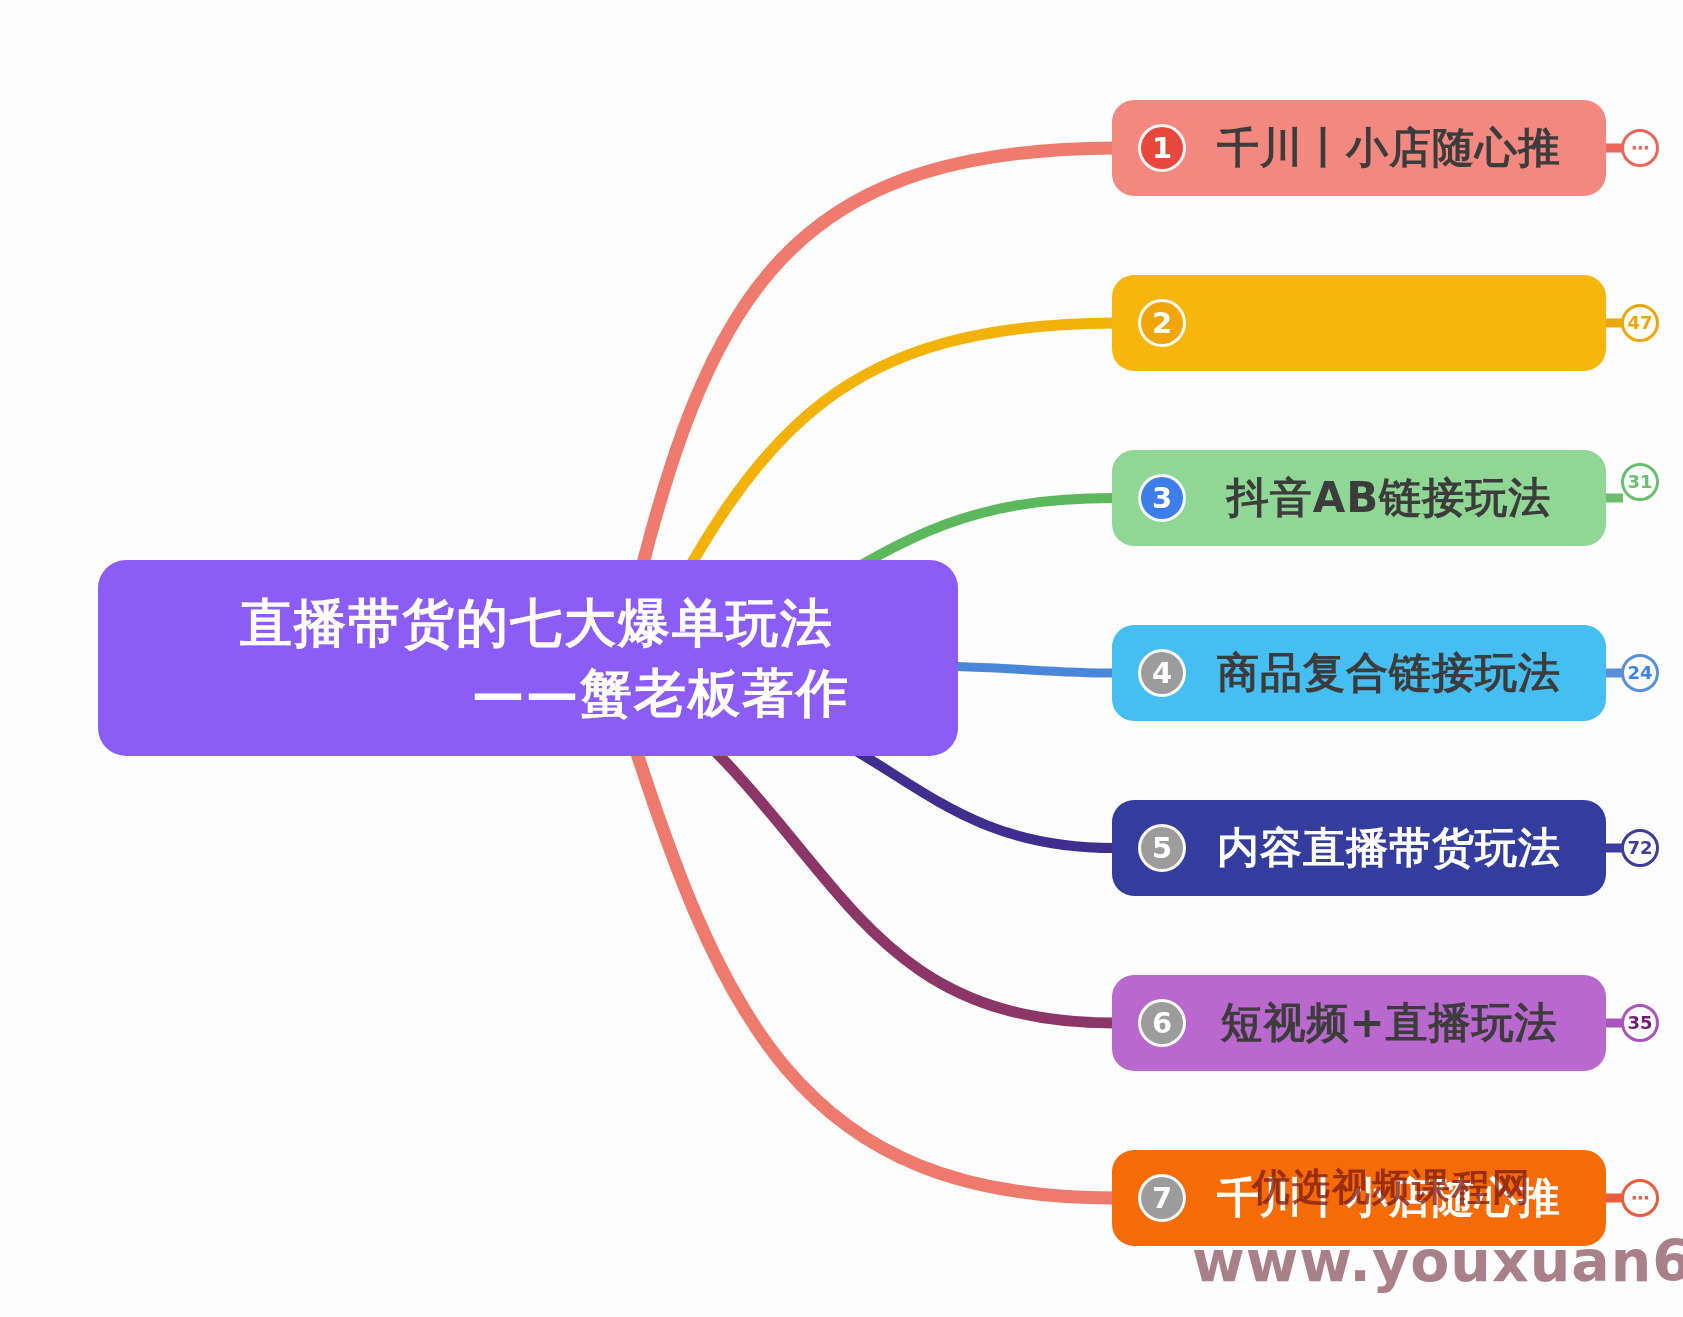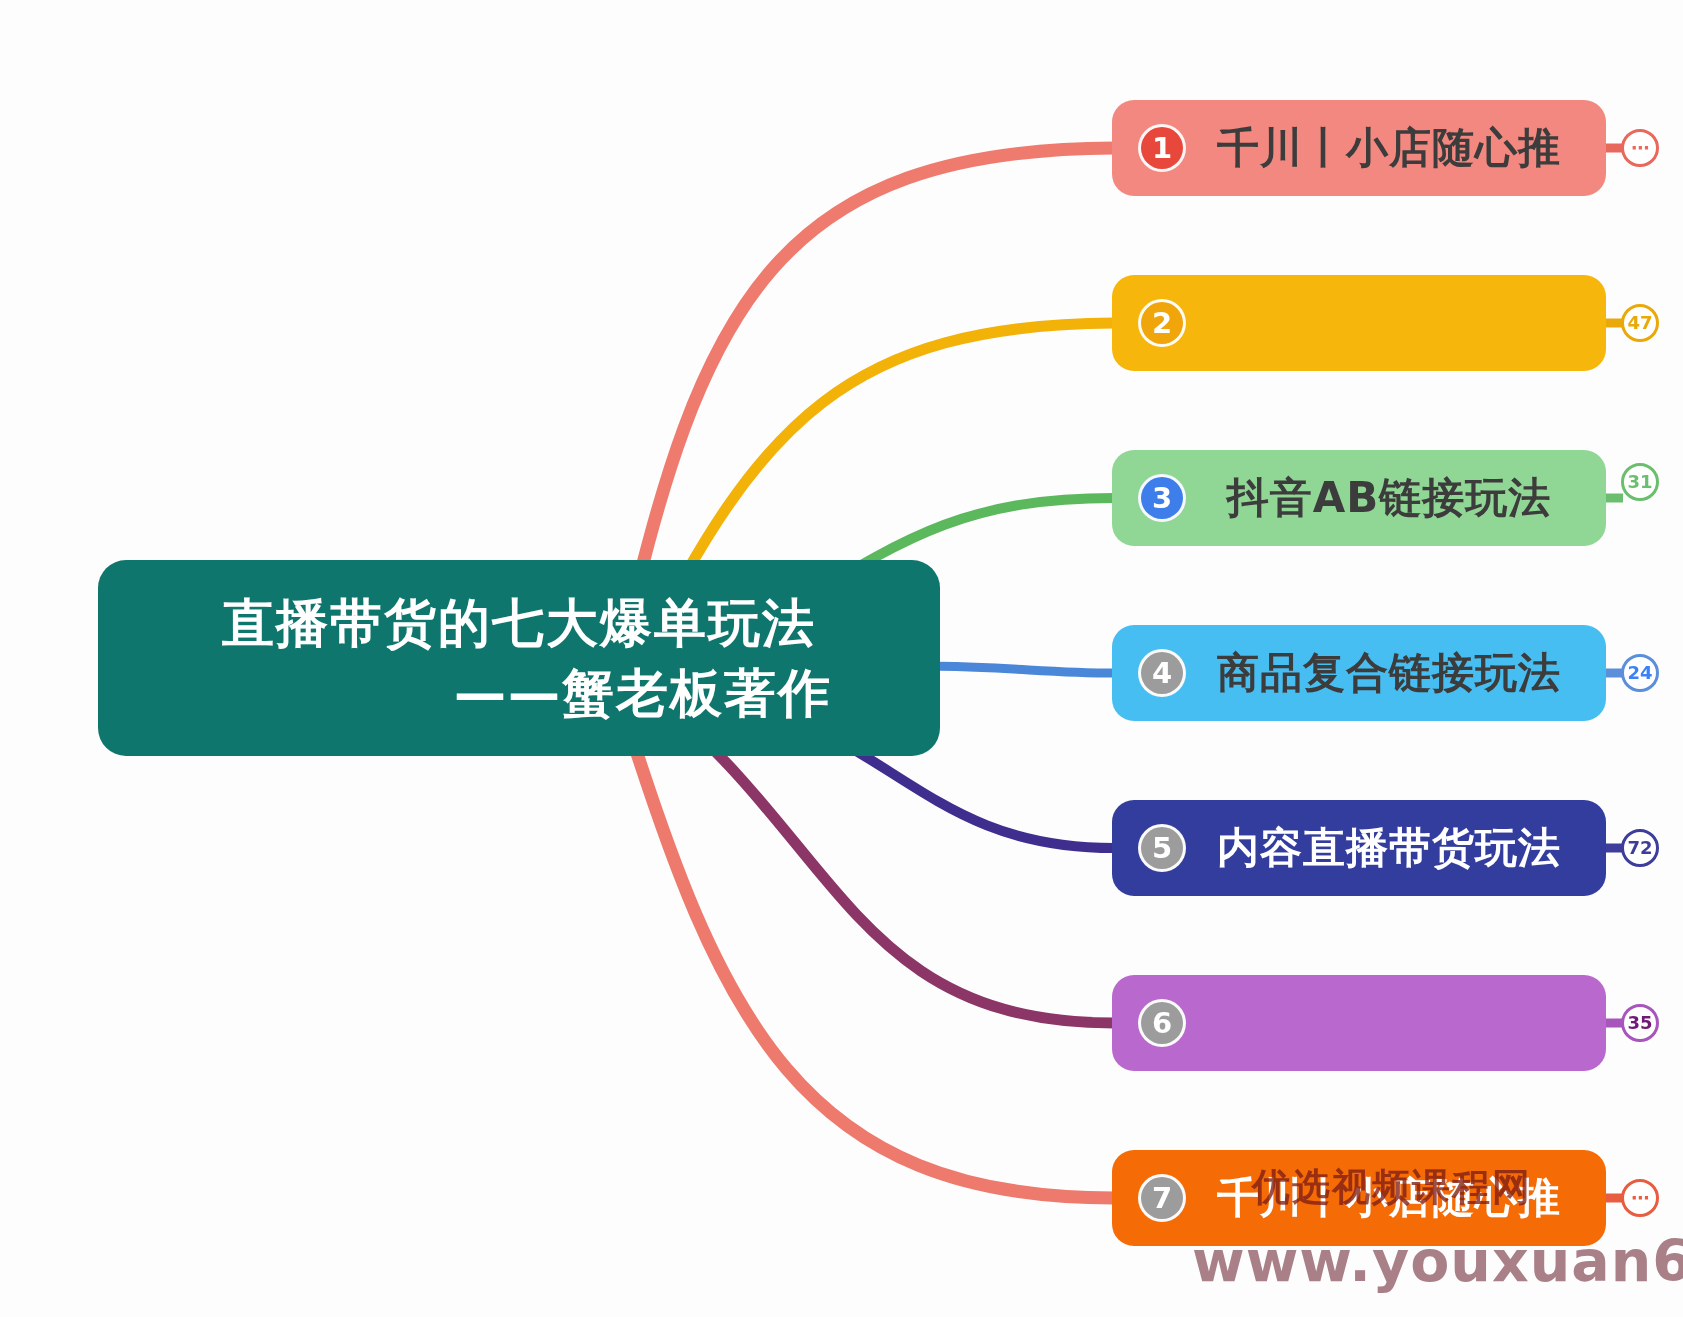--- a/index.html
+++ b/index.html
@@ -58,21 +58,21 @@
     <path d="M 620 700 C 720 1020, 800 1198, 1114 1198" fill="none" stroke-width="13" stroke-linecap="round" stroke="#ED7A6C"></path>
     <line x1="1604" y1="148" x2="1623" y2="148" stroke-width="9" stroke="#E8695B"></line>
     <line x1="1604" y1="323" x2="1623" y2="323" stroke-width="9" stroke="#E9A90B"></line>
     <line x1="1604" y1="498" x2="1623" y2="498" stroke-width="9" stroke="#6BBE6E"></line>
     <line x1="1604" y1="673" x2="1623" y2="673" stroke-width="9" stroke="#5B8FD9"></line>
     <line x1="1604" y1="848" x2="1623" y2="848" stroke-width="9" stroke="#3F3D9B"></line>
     <line x1="1604" y1="1023" x2="1623" y2="1023" stroke-width="9" stroke="#A855BC"></line>
     <line x1="1604" y1="1198" x2="1623" y2="1198" stroke-width="9" stroke="#E85C3F"></line>
   </svg>
 
-  <div class="center-node" id="center-node" style="background: #0f766e; color: rgb(255, 255, 255);">
+  <div class="center-node" id="center-node" style="background: #8b5cf6; color: rgb(255, 255, 255); padding-left: 18px;">
     <div class="center-line1">直播带货的七大爆单玩法</div>
     <div class="center-line2">——蟹老板著作</div>
   </div>
 
   <div class="node" style="top: 100px; background: rgb(242, 136, 127); color: rgb(60, 60, 60);">
     <span class="badge" style="background: rgb(232, 72, 59);">1</span>
     <span class="label">千川丨小店随心推</span>
   </div>
   <div class="endcap" style="top: 129px; border-color: rgb(232, 105, 91); color: rgb(232, 105, 91);">⋯</div>
 
@@ -94,20 +94,21 @@
   <div class="endcap" style="top: 654px; border-color: rgb(91, 143, 217); color: #3b82f6;">24</div>
 
   <div class="node" style="top: 800px; background: rgb(51, 61, 157); color: rgb(255, 255, 255);">
     <span class="badge" style="background: rgb(156, 156, 156);">5</span>
     <span class="label">内容直播带货玩法</span>
   </div>
   <div class="endcap" style="top: 829px; border-color: rgb(63, 61, 155); color: rgb(63, 61, 155);">72</div>
 
   <div class="node" style="top: 975px; background: rgb(185, 104, 205); color: rgb(60, 60, 60);">
     <span class="badge" style="background: rgb(156, 156, 156);">6</span>
+    <span class="label">短视频+直播玩法</span>
   </div>
   <div class="endcap" style="top: 1004px; border-color: rgb(168, 85, 188); color: #701a75;">35</div>
 
   <div class="node" style="top: 1150px; background: rgb(245, 108, 7); color: rgb(255, 255, 255);">
     <span class="badge" style="background: rgb(156, 156, 156);">7</span>
     <span class="label">千川丨小店随心推</span>
   </div>
   <div class="endcap" style="top: 1179px; border-color: rgb(232, 92, 63); color: rgb(232, 92, 63);">⋯</div>
 
   <div class="watermark" id="wm1" style="color: rgba(128, 28, 20, 0.78);">优选视频课程网</div>

